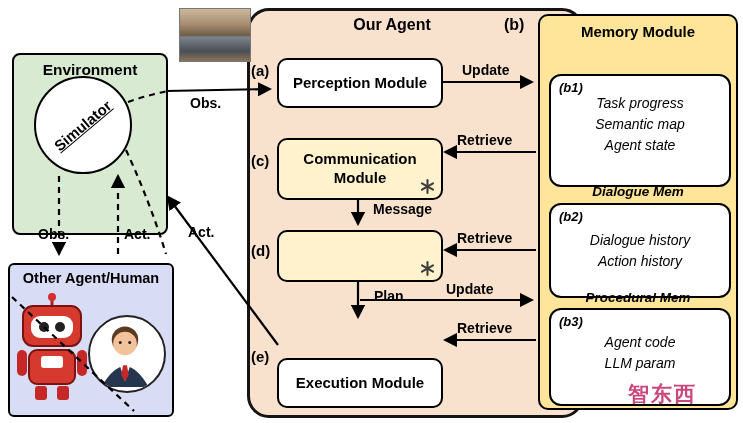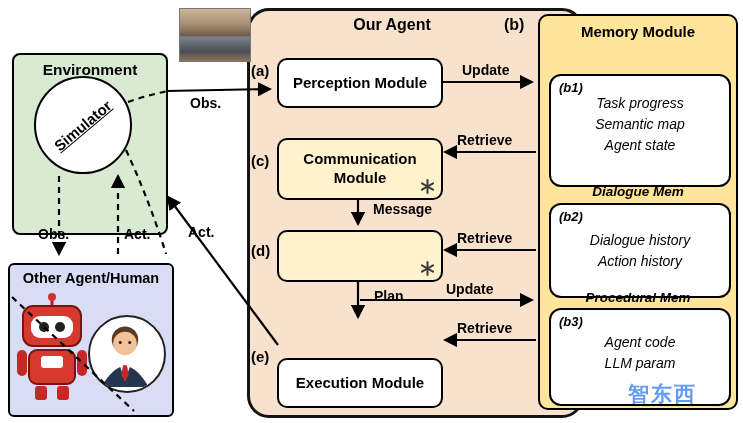--- a/index.html
+++ b/index.html
@@ -45,21 +45,21 @@
   .thumb2{top:36px;width:70px;height:24px;
           background:linear-gradient(180deg,#7d838c 0%,#4a4e55 60%,#8a7458 100%);}
   
   .overlay{left:0;top:0;width:743px;height:423px;z-index:4;pointer-events:none;}
   
   .robot{left:16px;top:292px;width:72px;height:112px;z-index:3;}
   .human-circle{left:88px;top:315px;width:74px;height:74px;border:2px solid #222;border-radius:50%;
                 background:#fff;overflow:hidden;z-index:3;}
   
   .watermark{left:628px;top:380px;font-weight:bold;font-size:21px;letter-spacing:2px;
-             color:#3b82f6;opacity:.8;z-index:6;}
+             color:#be185d;opacity:.8;z-index:6;}
 </style>
 </head>
 <body>
 
 <div class="canvas">
 
   <div class="abs agent-box"></div>
   <div class="abs agent-title">Our Agent</div>
 
   <div class="abs memory-box">

